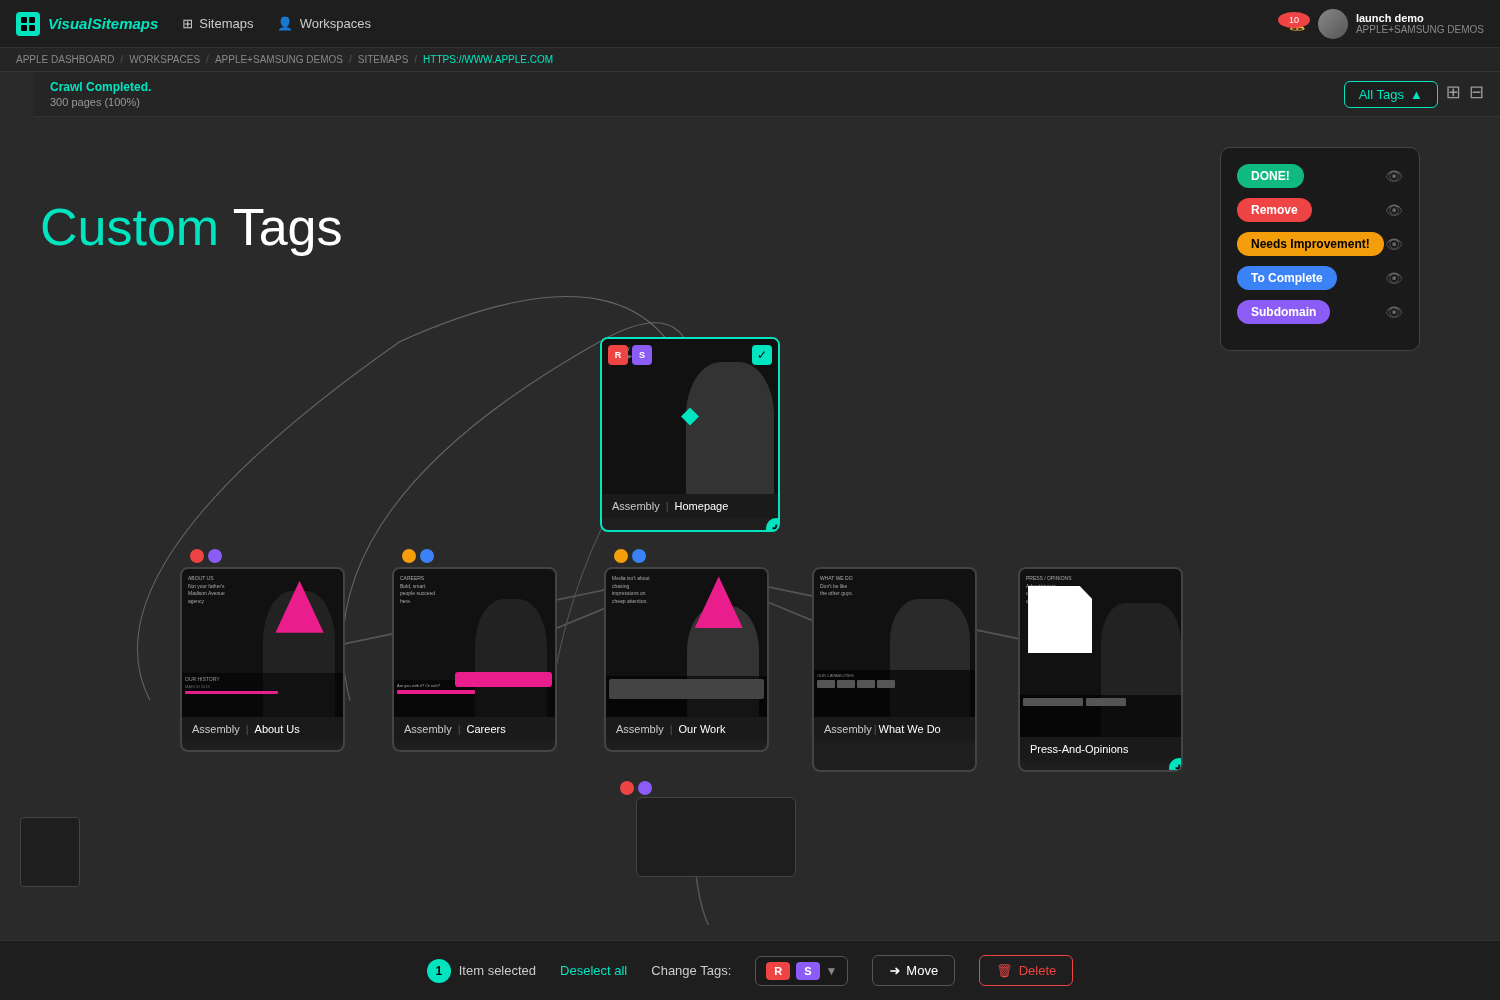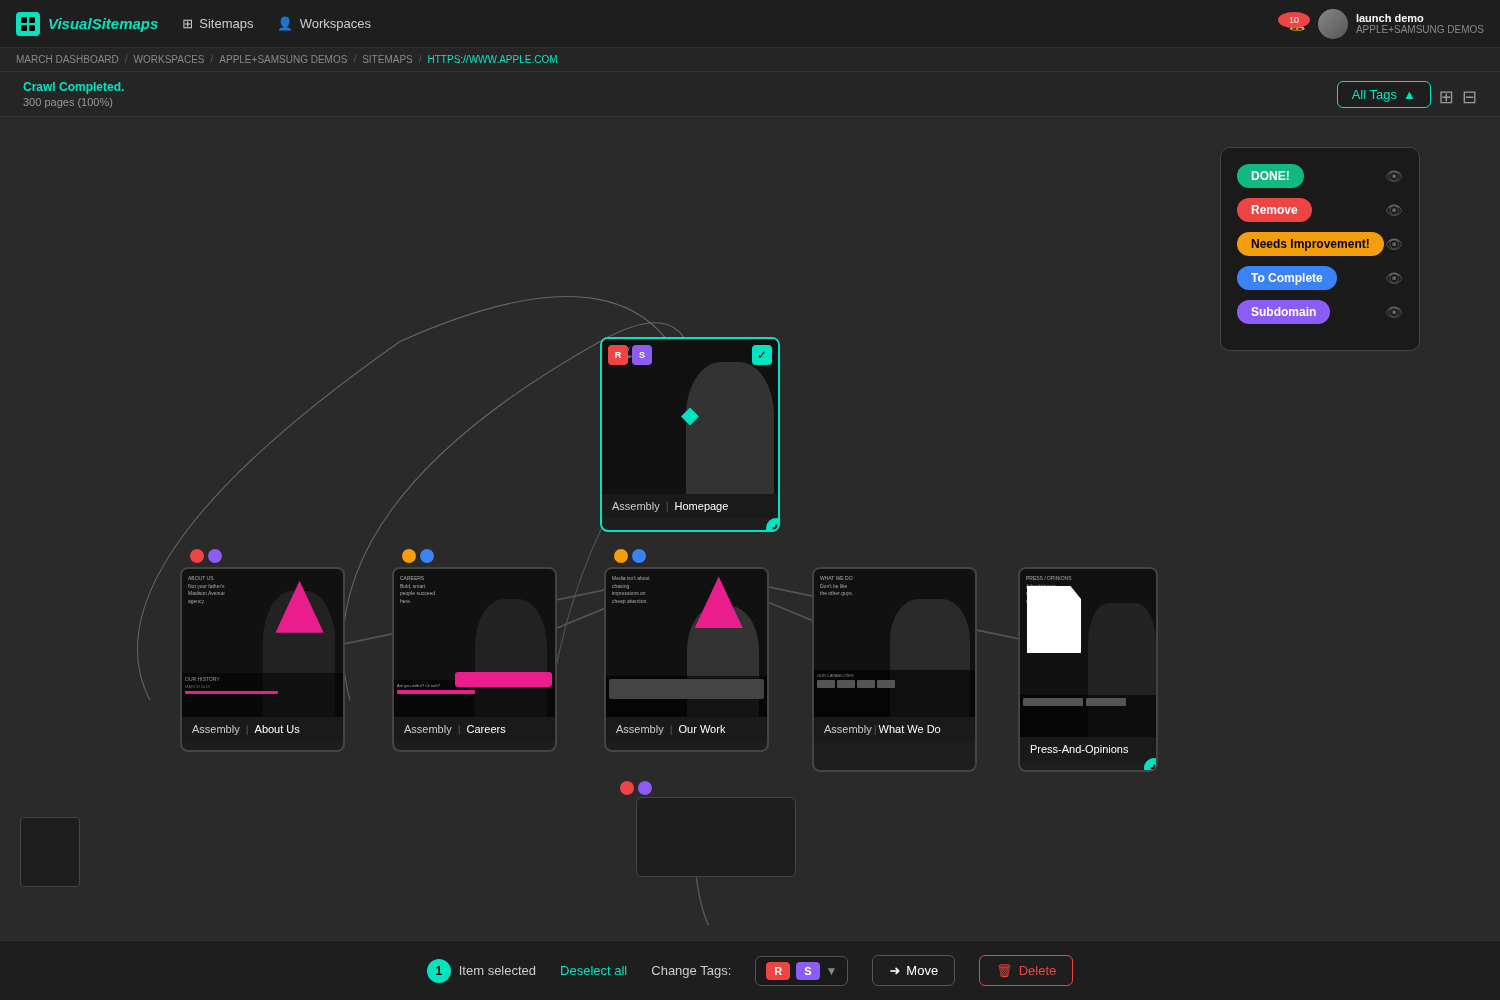--- a/index.html
+++ b/index.html
@@ -64,30 +64,31 @@
       color: #888;
       border-bottom: 1px solid #333;
     }
     .breadcrumb-sep { color: #555; }
     .breadcrumb-item { color: #888; cursor: pointer; }
     .breadcrumb-item.active { color: #00e5c0; }
 
     
     .toolbar {
       background: #252525;
-      padding: 8px 23px;
+      padding: 8px 16px;
       display: flex;
       align-items: center;
       justify-content: space-between;
       border-bottom: 1px solid #333;
+      margin-left: 34px;
     }
     .crawl-info { }
     .crawl-status { color: #00e5c0; font-size: 12px; font-weight: 600; }
     .crawl-pages { color: #999; font-size: 11px; margin-top: 2px; }
-    .toolbar-right { display: flex; align-items: flex-end; gap: 8px; }
+    .toolbar-right { display: flex; align-items: flex-start; gap: 8px; }
     .tags-btn {
       background: #1e1e1e;
       border: 1.5px solid #00e5c0;
       color: #00e5c0;
       padding: 5px 14px;
       border-radius: 6px;
       font-size: 13px;
       cursor: pointer;
       display: flex; align-items: center; gap: 6px;
     }
@@ -530,21 +531,21 @@
       </div>
       <div class="user-text">
         <div class="user-name">launch demo</div>
         <div class="user-sub">APPLE+SAMSUNG DEMOS</div>
       </div>
     </div>
   </div>
 </div>
 
 <div class="breadcrumb-bar">
-  <span class="breadcrumb-item">MARCH DASHBOARD</span>
+  <span class="breadcrumb-item">APPLE DASHBOARD</span>
   <span class="breadcrumb-sep">/</span>
   <span class="breadcrumb-item">WORKSPACES</span>
   <span class="breadcrumb-sep">/</span>
   <span class="breadcrumb-item">APPLE+SAMSUNG DEMOS</span>
   <span class="breadcrumb-sep">/</span>
   <span class="breadcrumb-item">SITEMAPS</span>
   <span class="breadcrumb-sep">/</span>
   <span class="breadcrumb-item active">HTTPS://WWW.APPLE.COM</span>
 </div>
 
@@ -558,20 +559,24 @@
       <span>All Tags</span>
       <span>▲</span>
     </button>
     <span class="view-icon">⊞</span>
     <span class="view-icon">⊟</span>
   </div>
 </div>
 
 <div class="canvas">
 
+  <div class="custom-tags-title">
+    <span class="highlight">Custom</span>
+    <span>Tags</span>
+  </div>
 
   <svg class="connectors" viewBox="0 0 1500 720" preserveAspectRatio="none">
 
     <line x1="694" y1="405" x2="287" y2="480" stroke="#555" stroke-width="1.5"></line>
     <line x1="694" y1="405" x2="490" y2="480" stroke="#555" stroke-width="1.5"></line>
     <line x1="694" y1="405" x2="693" y2="480" stroke="#555" stroke-width="1.5"></line>
     <line x1="694" y1="405" x2="897" y2="480" stroke="#555" stroke-width="1.5"></line>
     <line x1="694" y1="405" x2="1100" y2="480" stroke="#555" stroke-width="1.5"></line>
 
     <path d="M 150 520 Q 80 400 400 200 Q 650 100 694 250" stroke="#666" stroke-width="1" fill="none" stroke-dasharray="none"></path>
@@ -711,21 +716,21 @@
       </div>
       <div class="card-footer" style="flex-wrap:wrap; gap:2px;">
         <span>Assembly</span>
         <span class="card-footer-sep">|</span>
         <span class="card-footer-title">What We Do</span>
       </div>
     </div>
   </div>
 
   <div style="position:absolute; left:1018px; top:450px;">
-    <div class="card" style="width:140px; height:205px;">
+    <div class="card" style="width:165px; height:205px;">
       <div class="card-preview" style="height:168px;">
         <div class="card-img img-press">
           <div class="card-small-text">PRESS / OPINIONS<br>Advertising is<br>dumb. Don't be<br>dumb.</div>
           <div style="position:absolute;bottom:0;left:0;right:0;height:25%;background:rgba(0,0,0,0.6);padding:3px;">
             <div style="display:flex;gap:3px;">
               <div style="width:60px;height:8px;background:#555;border-radius:1px;"></div>
               <div style="width:40px;height:8px;background:#555;border-radius:1px;"></div>
             </div>
           </div>
         </div>

